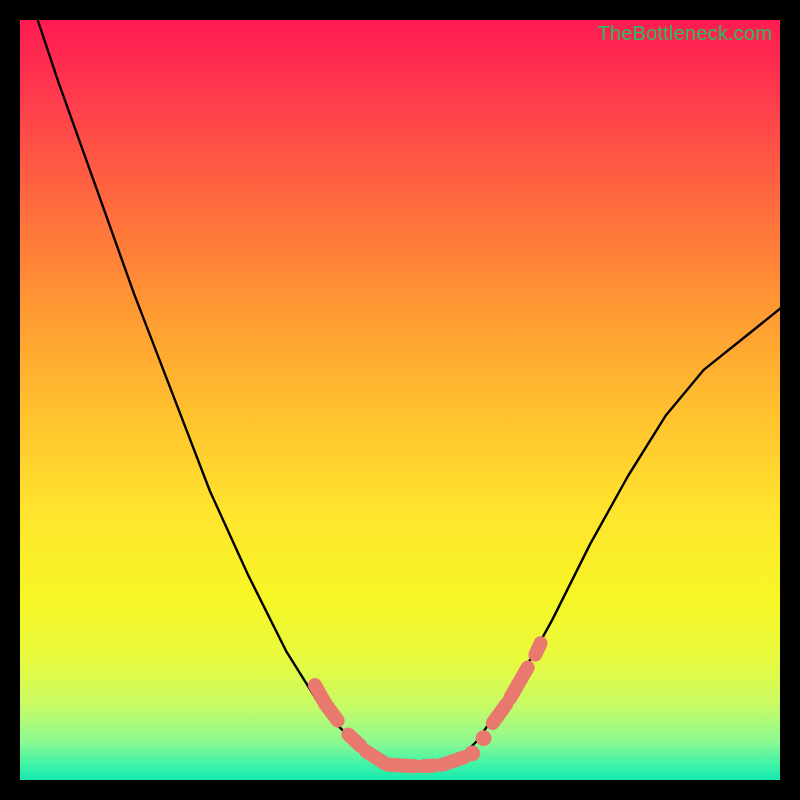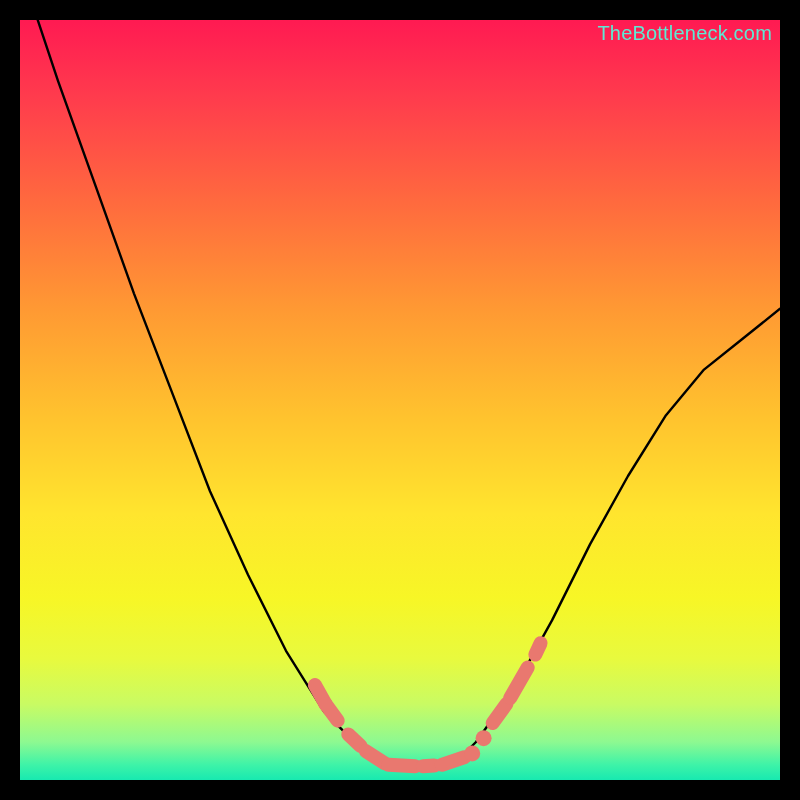--- a/index.html
+++ b/index.html
@@ -43,21 +43,21 @@
       #c9fb63 90%,
       #8df991 95%,
       #3ef3a8 98%,
       #18e9b0 100%
     );
   }
   .watermark {
     position: absolute;
     top: 2px;
     right: 8px;
-    color: #5eead4;
+    color: #22c55e;
     font-size: 20px;
     letter-spacing: 0.2px;
     user-select: none;
   }
   svg.curve {
     position: absolute;
     inset: 0;
   }
 </style>
 </head>

